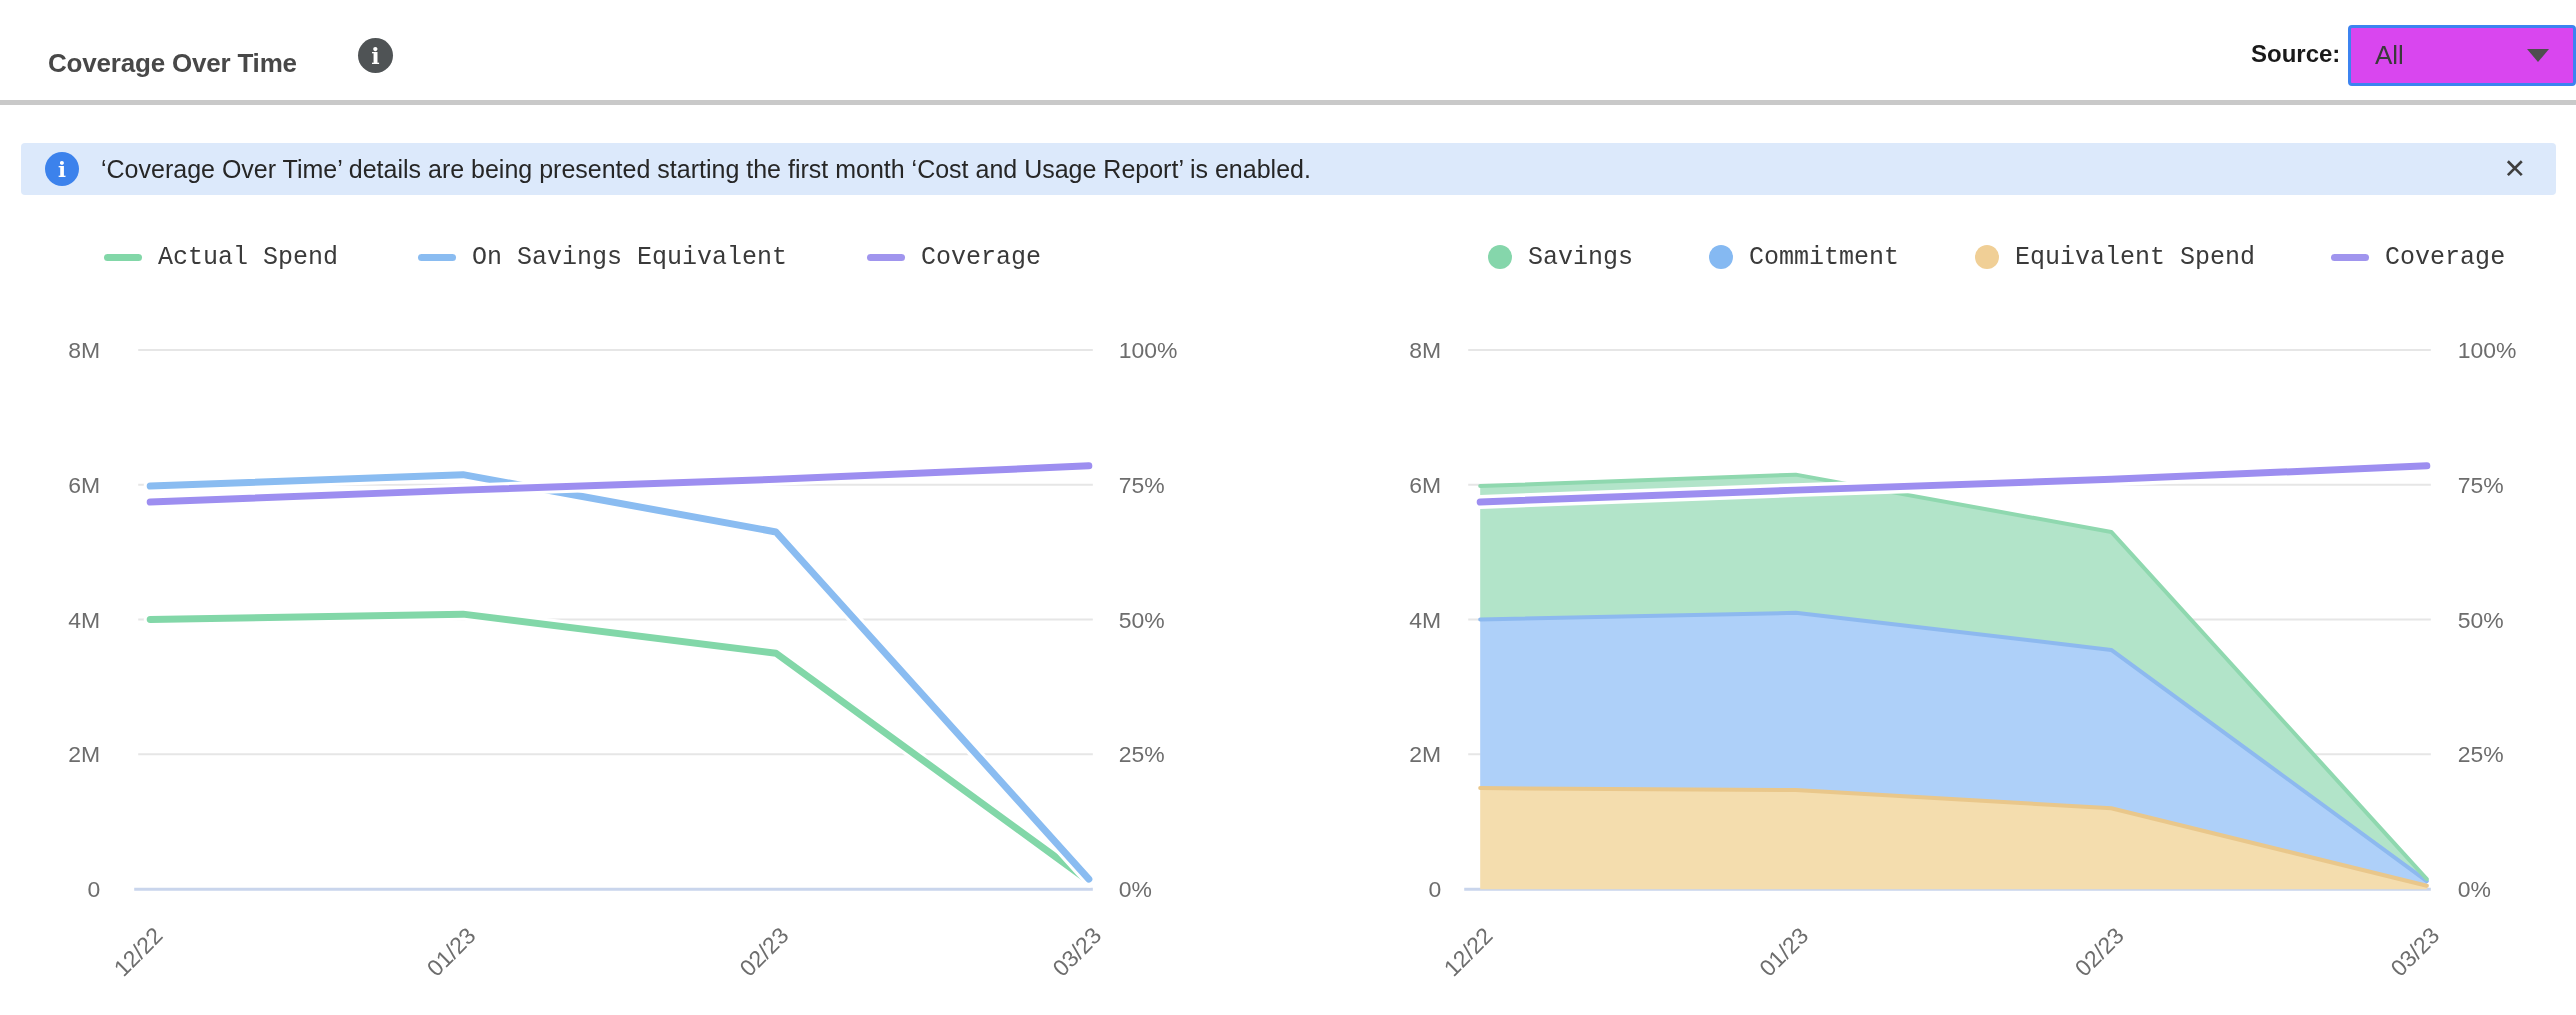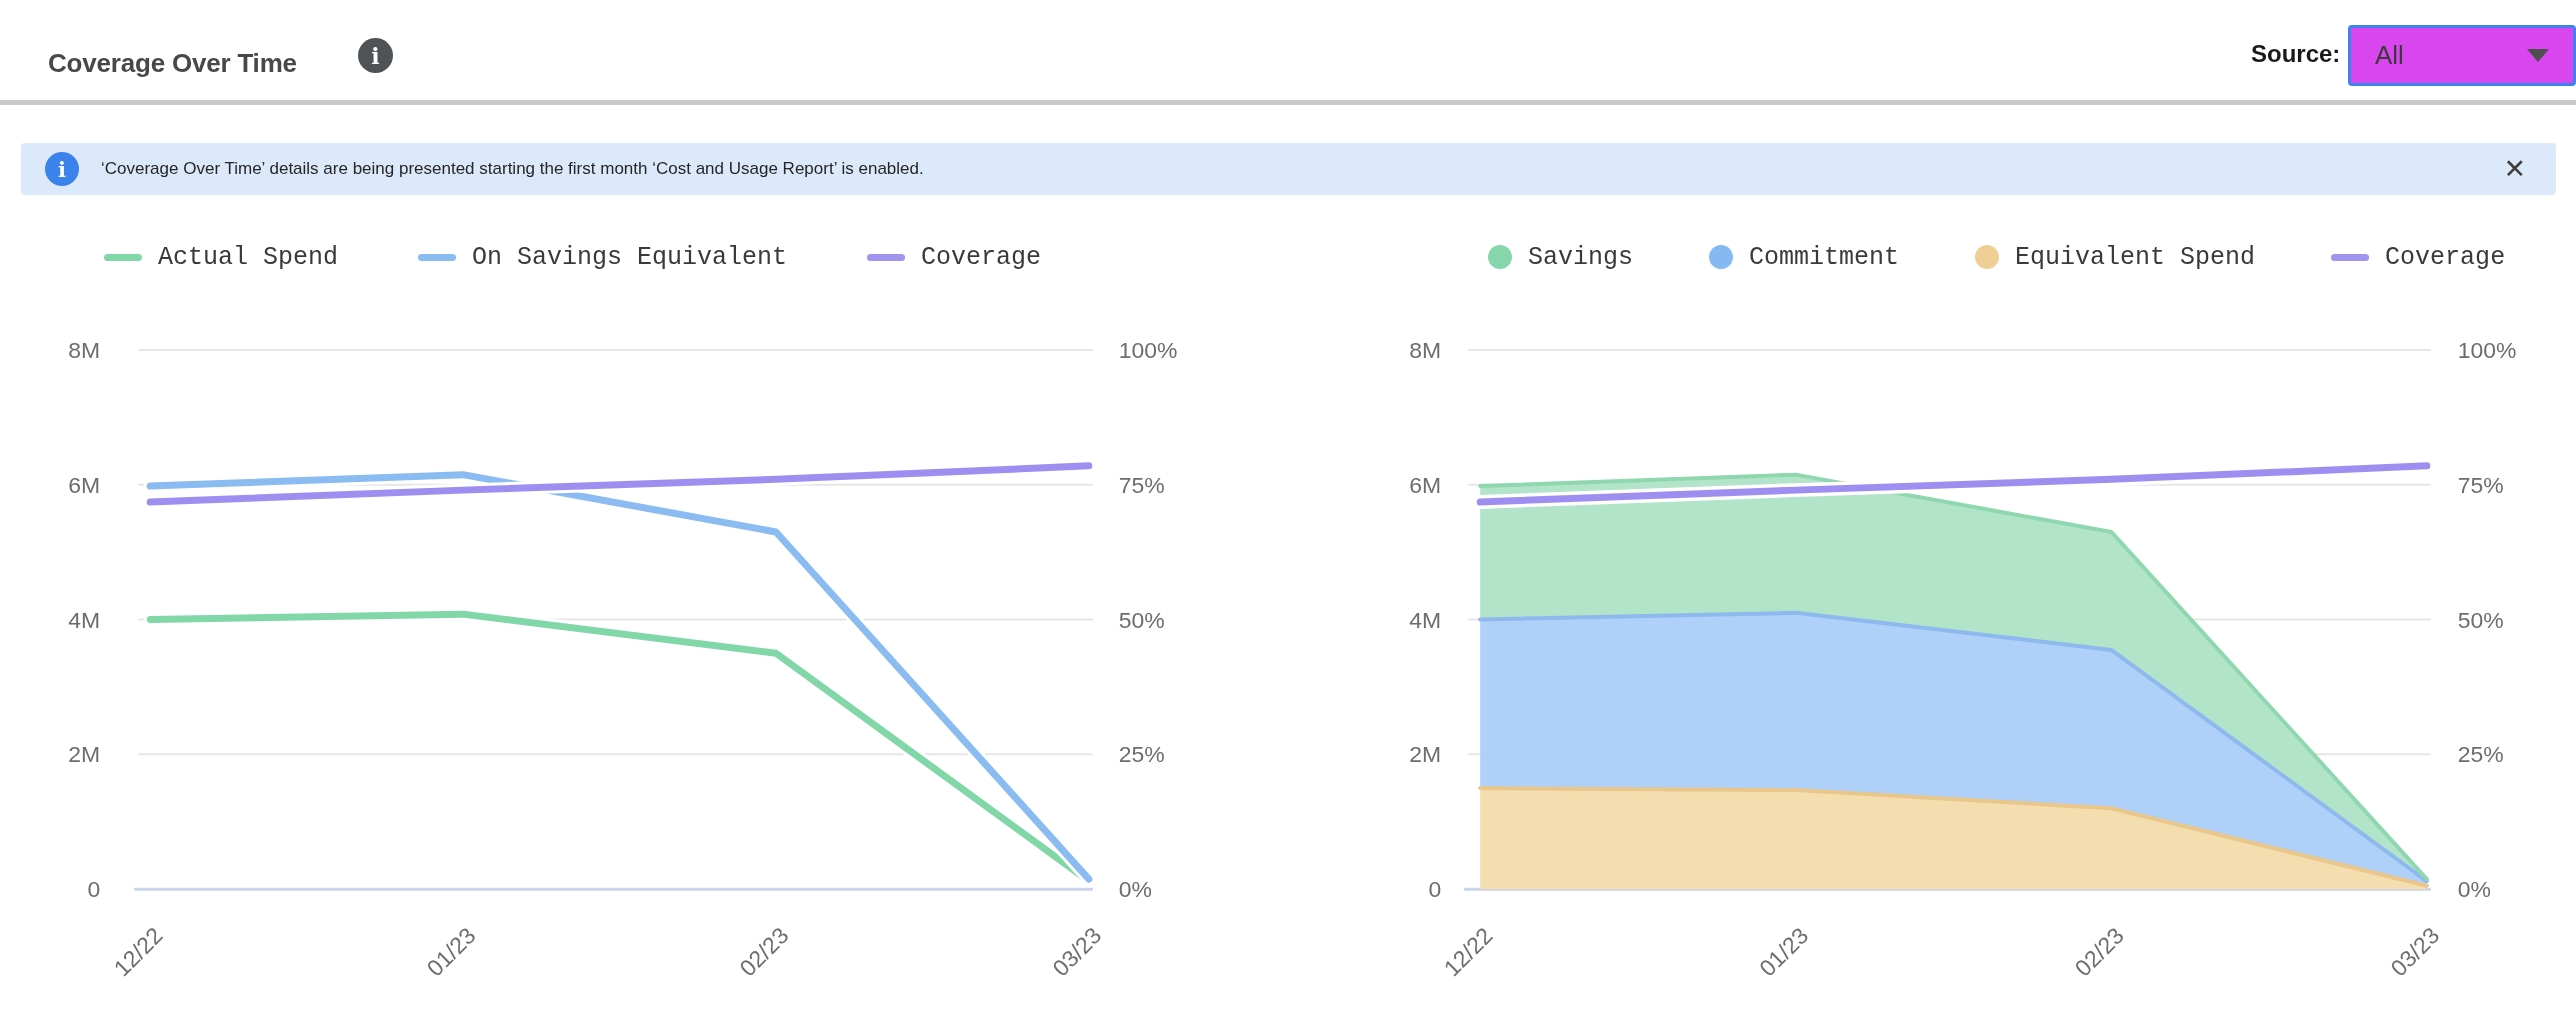--- a/index.html
+++ b/index.html
@@ -17,21 +17,21 @@
     border:3px solid #3c83f0;border-radius:4px;box-sizing:border-box;display:flex;align-items:center;cursor:pointer;}
   .dropdown-value{margin-left:24px;font-size:26px;color:#3a3a3a;flex:1;}
   .chev{width:0;height:0;border-left:11px solid transparent;border-right:11px solid transparent;
     border-top:13px solid #4e4e4e;margin-right:24px;}
   .divider{position:absolute;left:0;top:100px;width:2576px;height:5px;background:#c9c9c9;}
   
   .banner{position:absolute;left:21px;top:143px;width:2535px;height:52px;background:#dce9fb;border-radius:4px;
     display:flex;align-items:center;box-sizing:border-box;}
   .banner-info{width:34px;height:34px;border-radius:50%;background:#3c82ec;color:#fff;margin-left:24px;
     display:flex;align-items:center;justify-content:center;font-family:"DejaVu Serif",serif;font-weight:700;font-size:21px;flex:none;}
-  .banner-text{margin-left:22px;font-size:17px;color:#262626;}
+  .banner-text{margin-left:22px;font-size:25px;color:#262626;}
   .banner-close{position:absolute;right:30px;top:0;height:52px;display:flex;align-items:center;
     font-size:27px;color:#3f3f3f;cursor:pointer;background:none;border:none;padding:0;}
   
   .legend{position:absolute;top:241px;height:32px;display:flex;align-items:center;font-family:Liberation Mono, monospace;}
   .legend-left{left:104px;gap:80px;}
   .legend-right{left:1488px;gap:76px;}
   .legend-item{display:flex;align-items:center;gap:16px;cursor:pointer;}
   .sw-line{width:38px;height:7px;border-radius:4px;}
   .sw-dot{width:24px;height:24px;border-radius:50%;}
   .legend-label{font-size:25px;color:#3a3a3a;white-space:nowrap;}

